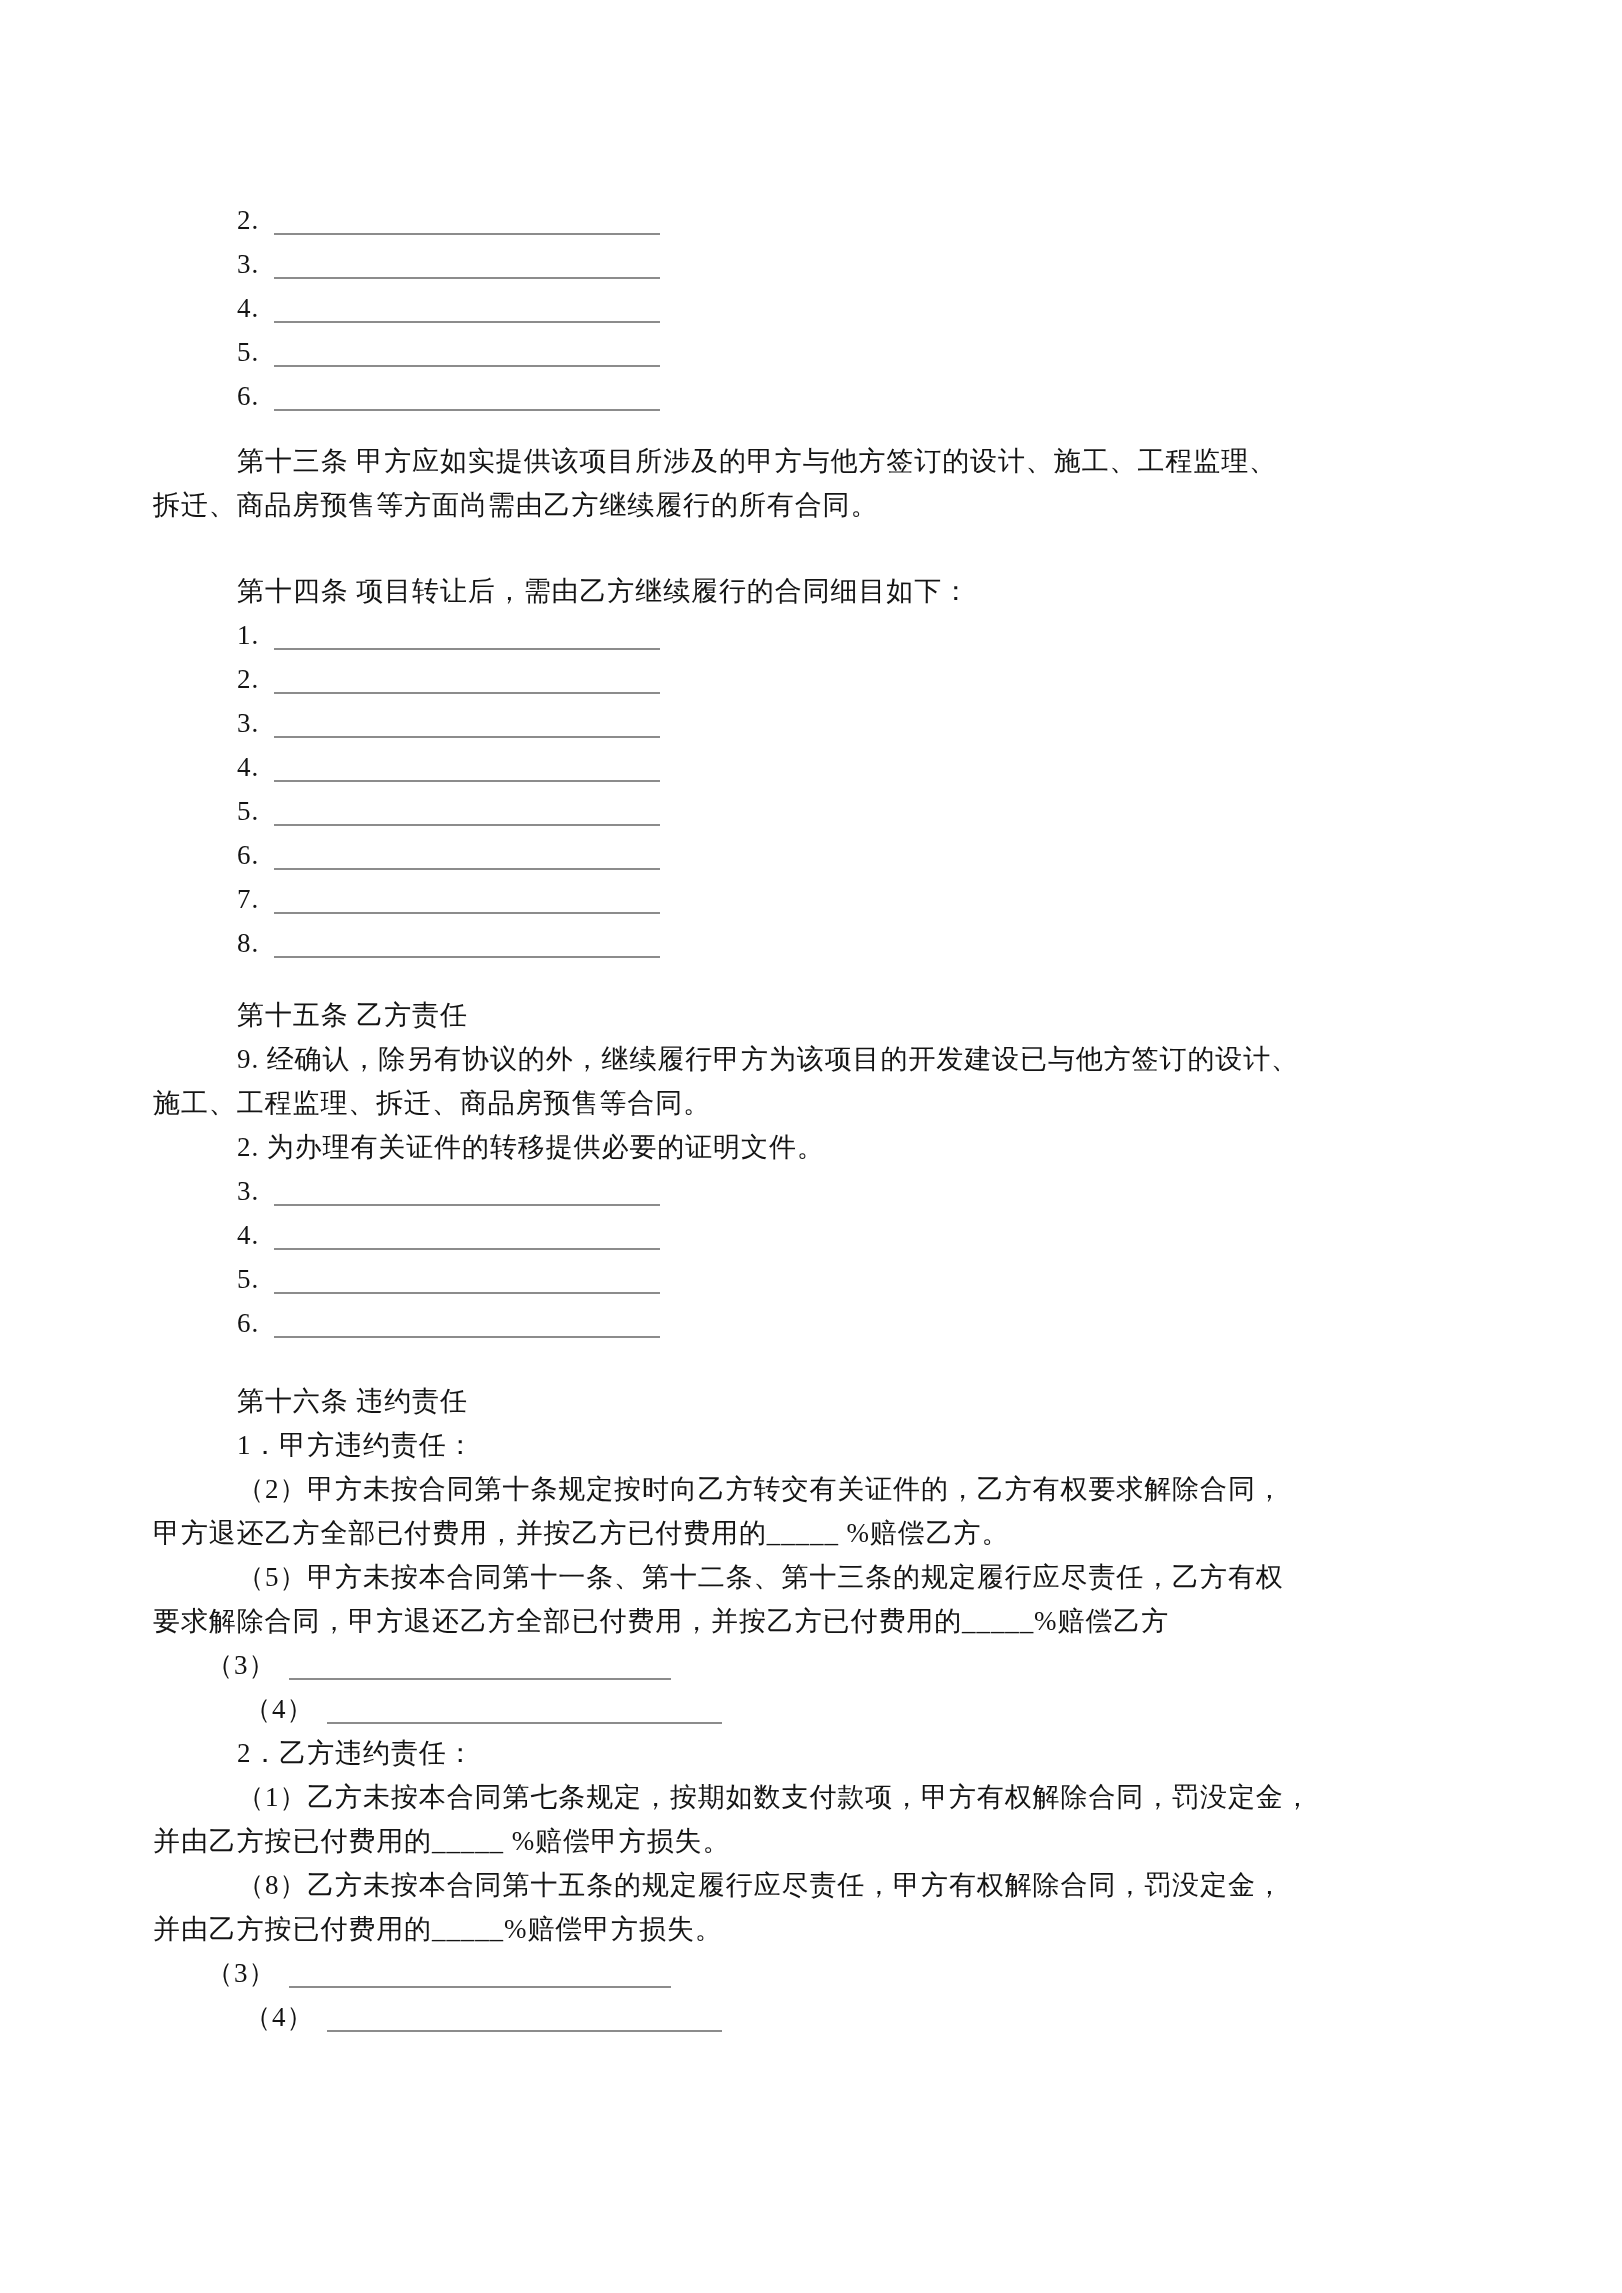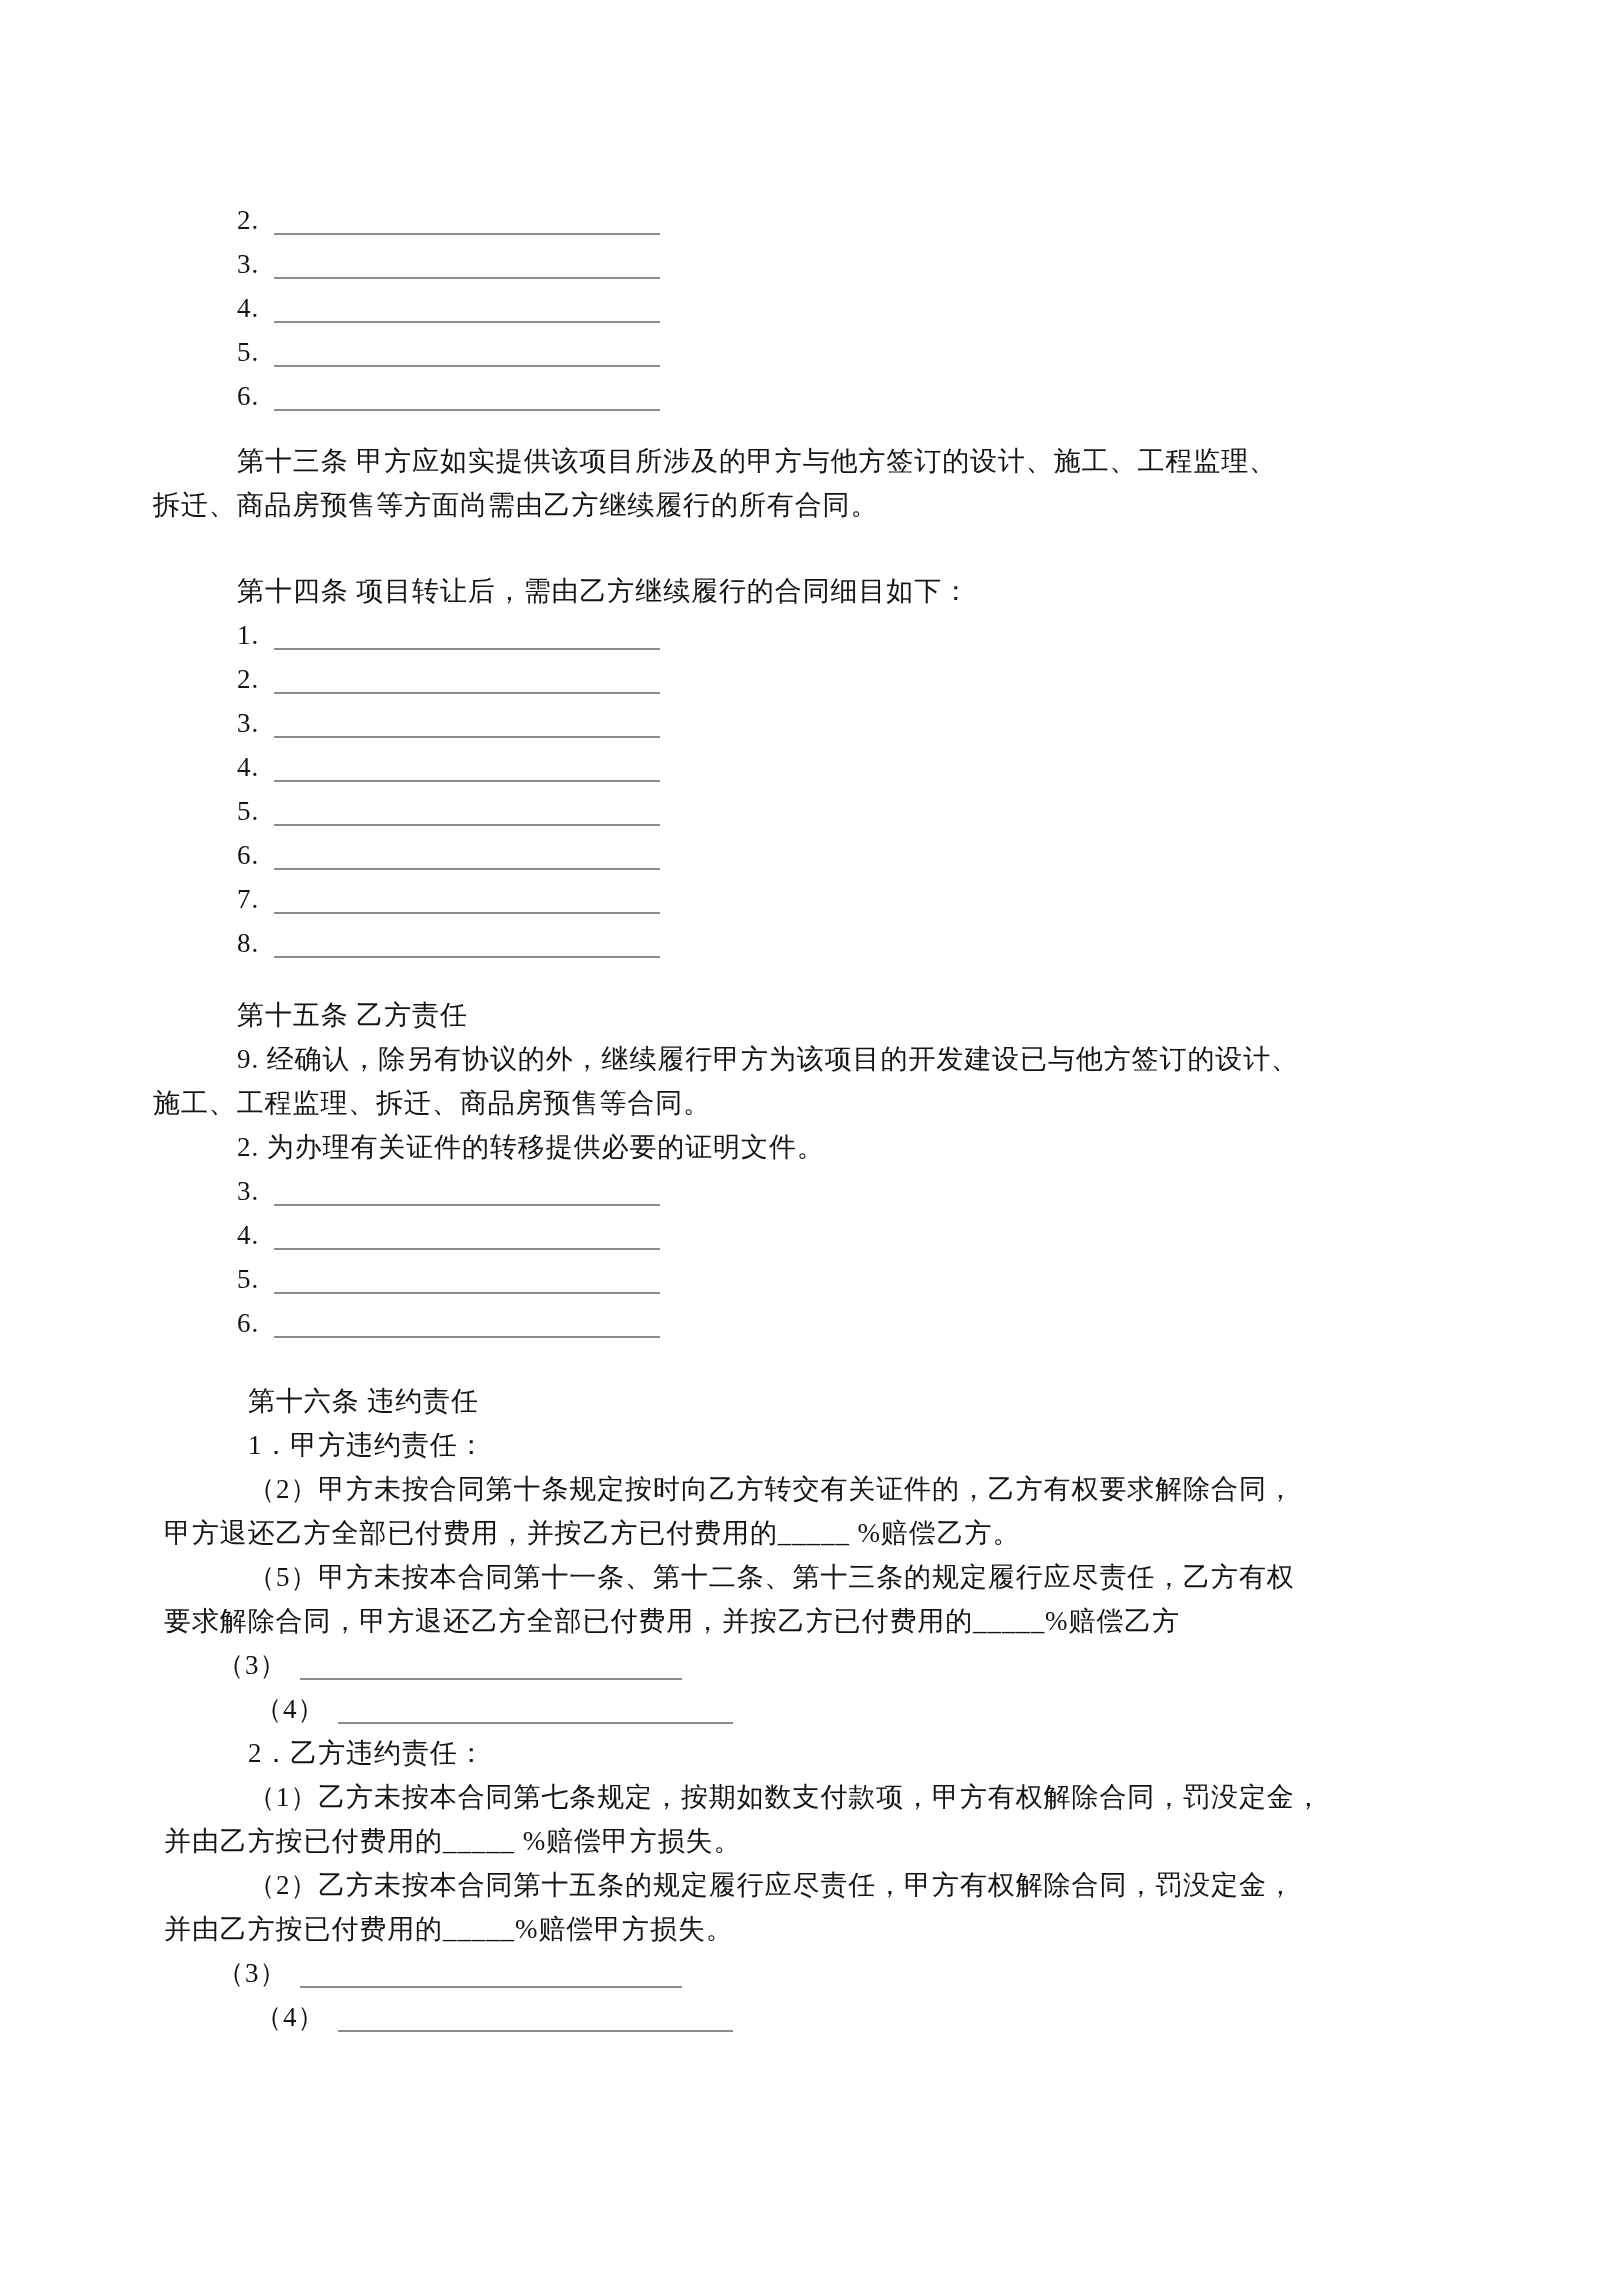--- a/index.html
+++ b/index.html
@@ -44,21 +44,21 @@
     vertical-align: -6.4px;
   }
   .blank-long   { width: 386px; margin-left: 5.5px; }
   .blank-paren3 { width: 382px; margin-left: 3.6px; }
   .blank-paren4 { width: 395px; margin-left: 3.6px; }
 
   
   .mt-a { margin-top: 21px; }
   .mt-b { margin-top: 42px; }
   .mt-c { margin-top: 28px; }
-  .mt-d { margin-top: 34px; margin-left: 11px; }
+  .mt-d { margin-top: 34px; }
 </style>
 </head>
 <body>
 
 <div class="page">
 
   <div>
       <p class="line indent"><span class="num">2.</span><span class="blank blank-long"></span></p>
       <p class="line indent"><span class="num">3.</span><span class="blank blank-long"></span></p>
       <p class="line indent"><span class="num">4.</span><span class="blank blank-long"></span></p>
@@ -105,20 +105,20 @@
     <p class="line indent">（2）甲方未按合同第十条规定按时向乙方转交有关证件的，乙方有权要求解除合同，</p>
     <p class="line noindent">甲方退还乙方全部已付费用，并按乙方已付费用的_____ %赔偿乙方。</p>
     <p class="line indent">（5）甲方未按本合同第十一条、第十二条、第十三条的规定履行应尽责任，乙方有权</p>
     <p class="line noindent">要求解除合同，甲方退还乙方全部已付费用，并按乙方已付费用的_____%赔偿乙方</p>
     <p class="line paren3"><span class="num">（3）</span><span class="blank blank-paren3"></span></p>
     <p class="line paren4"><span class="num">（4）</span><span class="blank blank-paren4"></span></p>
 
     <p class="line indent">2．乙方违约责任：</p>
     <p class="line indent">（1）乙方未按本合同第七条规定，按期如数支付款项，甲方有权解除合同，罚没定金，</p>
     <p class="line noindent">并由乙方按已付费用的_____ %赔偿甲方损失。</p>
-    <p class="line indent">（2）乙方未按本合同第十五条的规定履行应尽责任，甲方有权解除合同，罚没定金，</p>
+    <p class="line indent">（8）乙方未按本合同第十五条的规定履行应尽责任，甲方有权解除合同，罚没定金，</p>
     <p class="line noindent">并由乙方按已付费用的_____%赔偿甲方损失。</p>
     <p class="line paren3"><span class="num">（3）</span><span class="blank blank-paren3"></span></p>
     <p class="line paren4"><span class="num">（4）</span><span class="blank blank-paren4"></span></p>
   </section>
 
 </div>
 
 
 </body></html>

